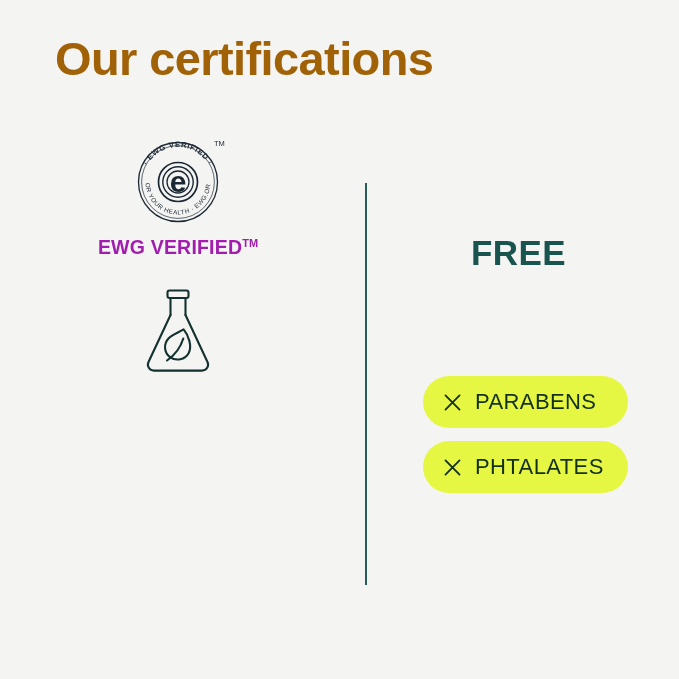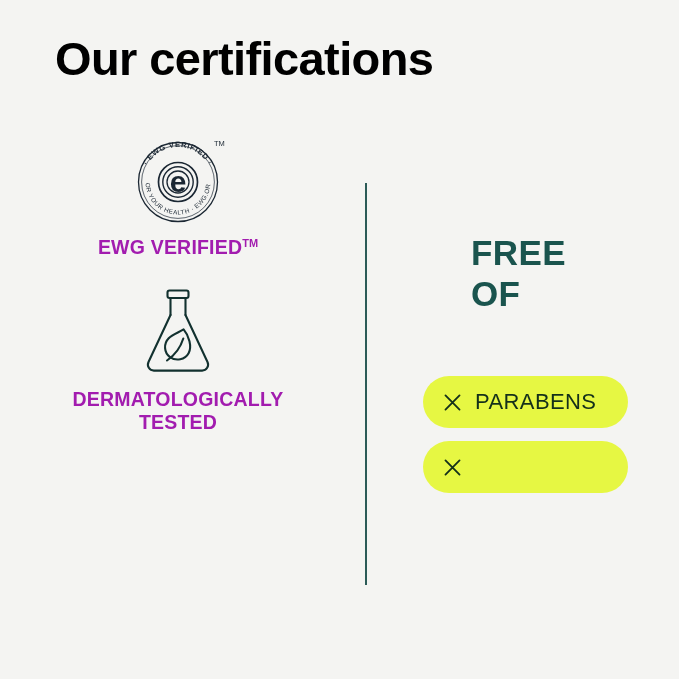--- a/index.html
+++ b/index.html
@@ -22,21 +22,21 @@
   }
 
   
   .page-title {
     position: absolute;
     left: 55px;
     top: 32px;
     font-size: 47px;
     font-weight: 700;
     letter-spacing: -0.6px;
-    color: #000000;
+    color: #a16207;
     line-height: 1.15;
     white-space: nowrap;
   }
 
   
   .divider {
     position: absolute;
     left: 365px;
     top: 183px;
     width: 1.6px;
@@ -182,41 +182,37 @@
 
             <path d="M45.6 45.4 c-4.6 3.0 -11.2 5.0 -14.9 8.9
                      c-5.4 5.6 -4.7 14.4 1.3 18.8
                      c6.1 4.4 15.0 2.6 18.6 -3.9
                      c3.6 -6.5 0.4 -17.5 -5.0 -23.8 z"></path>
 
             <path d="M45.3 54.5 c-2.6 8.4 -9.0 17.0 -16.3 22.0"></path>
           </g>
         </svg>
       </div>
-      <div class="cert-label">
-        <span>DERMATOLOGICALLY</span><br>
-        <span>TESTED</span>
-      </div>
     </div>
 
 
   </div>
 
   <div class="freeof-block">
     <div class="freeof-line">FREE</div>
-    <div class="freeof-line">OF</div>
   </div>
 
   <div class="pill-list">
     <div class="pill">
       <svg class="pill-x" viewBox="0 0 20 20">
         <path d="M2.6 2.6 L17.4 17.4 M17.4 2.6 L2.6 17.4" fill="none" stroke="#14301a" stroke-width="1.9" stroke-linecap="round"></path>
       </svg>
       <span class="pill-label">PARABENS</span>
     </div>
     <div class="pill">
       <svg class="pill-x" viewBox="0 0 20 20">
         <path d="M2.6 2.6 L17.4 17.4 M17.4 2.6 L2.6 17.4" fill="none" stroke="#14301a" stroke-width="1.9" stroke-linecap="round"></path>
       </svg>
+      <span class="pill-label">PHTALATES</span>
     </div>
   </div>
 
 </div>
 
 </body></html>

